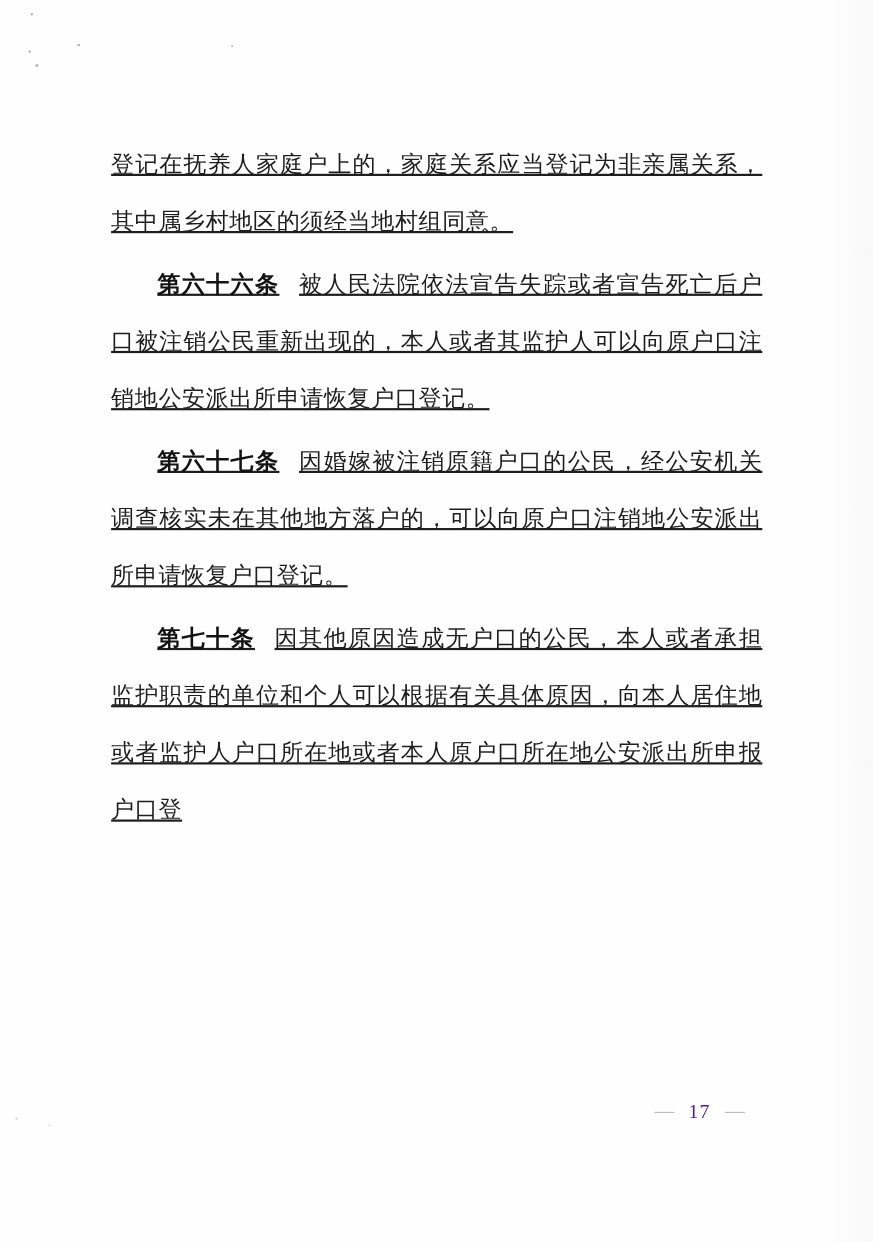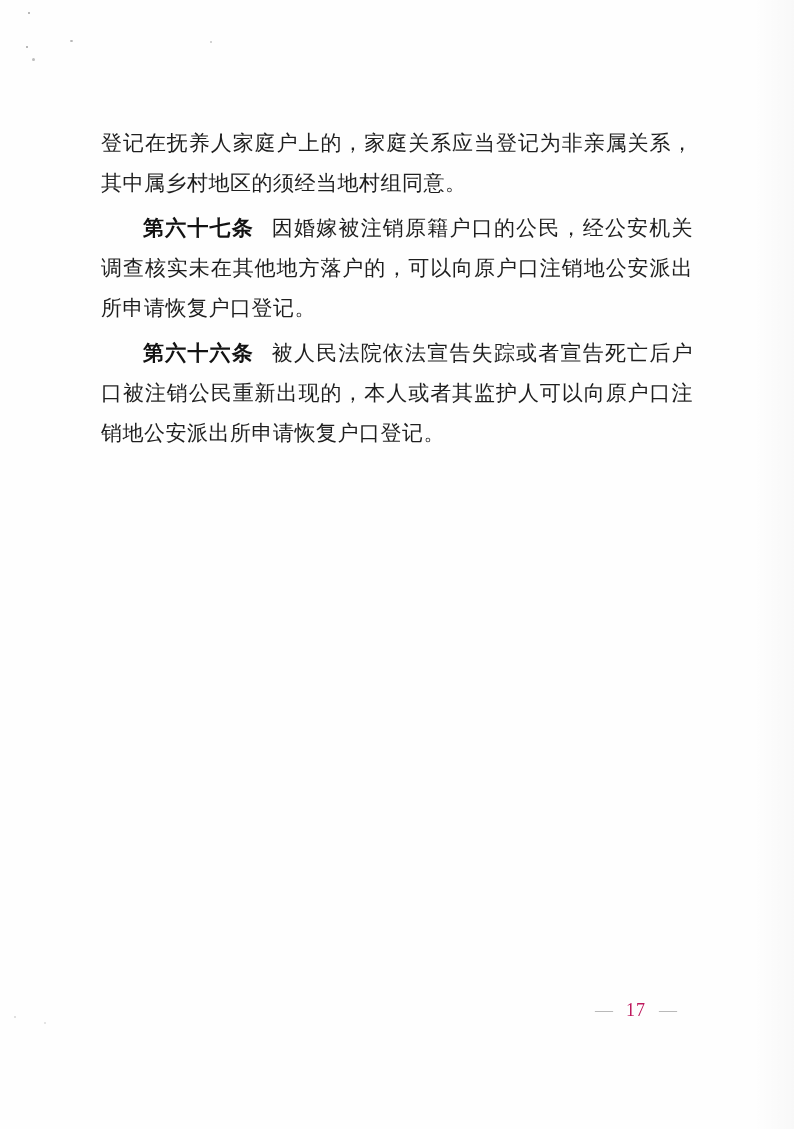--- a/index.html
+++ b/index.html
@@ -26,25 +26,26 @@
   }
   .content {
     position: absolute;
     left: 101px;
     top: 123px;
     width: 592px;
   }
   .para {
     margin: 0 0 5px 0;
     font-size: 21px;
-    line-height: 40px;
+    line-height: 52px;
     color: #1e1e1e;
     text-align: justify;
     text-justify: inter-character;
     letter-spacing: 0.5px;
+    text-decoration: underline;
   }
   .para.indented {
     text-indent: 2em;
   }
   .article-no {
     font-weight: bold;
     color: #121212;
     margin-right: 0.85em;
   }
   .footer {
@@ -55,21 +56,21 @@
     align-items: center;
     gap: 13px;
     font-size: 18px;
     font-family: "Liberation Serif", "DejaVu Serif", serif;
   }
   .footer .dash {
     color: #a3a3a3;
     transform: scaleY(0.8);
   }
   .footer .num {
-    color: #be185d;
+    color: #4c1d95;
     letter-spacing: 1px;
   }
   
   .speckle {
     position: absolute;
     border-radius: 50%;
     background: rgba(90, 90, 90, 0.55);
     pointer-events: none;
   }
   .s1 { left: 28px;  top: 12px;   width: 2px; height: 2px; }
@@ -90,26 +91,27 @@
   <div class="speckle s3"></div>
   <div class="speckle s4"></div>
   <div class="speckle s5"></div>
   <div class="speckle s6"></div>
   <div class="speckle s7"></div>
 
   <div class="content">
 
     <p class="para"><span>登记在抚养人家庭户上的，家庭关系应当登记为非亲属关系，其中属乡村地区的须经当地村组同意。</span></p>
 
+    <p class="para indented"><span class="article-no">第六十六条</span><span>被人民法院依法宣告失踪或者宣告死亡后户口被注销公民重新出现的，本人或者其监护人可以向原户口注销地公安派出所申请恢复户口登记。</span></p>
+
     <p class="para indented"><span class="article-no">第六十七条</span><span>因婚嫁被注销原籍户口的公民，经公安机关调查核实未在其他地方落户的，可以向原户口注销地公安派出所申请恢复户口登记。</span></p>
-
-    <p class="para indented"><span class="article-no">第六十六条</span><span>被人民法院依法宣告失踪或者宣告死亡后户口被注销公民重新出现的，本人或者其监护人可以向原户口注销地公安派出所申请恢复户口登记。</span></p>
 
 
 
+    <p class="para indented"><span class="article-no">第七十条</span><span>因其他原因造成无户口的公民，本人或者承担监护职责的单位和个人可以根据有关具体原因，向本人居住地或者监护人户口所在地或者本人原户口所在地公安派出所申报户口登</span></p>
 
   </div>
 
   <div class="footer">
     <span class="dash">—</span>
     <span class="num">17</span>
     <span class="dash">—</span>
   </div>
 
 </div>

